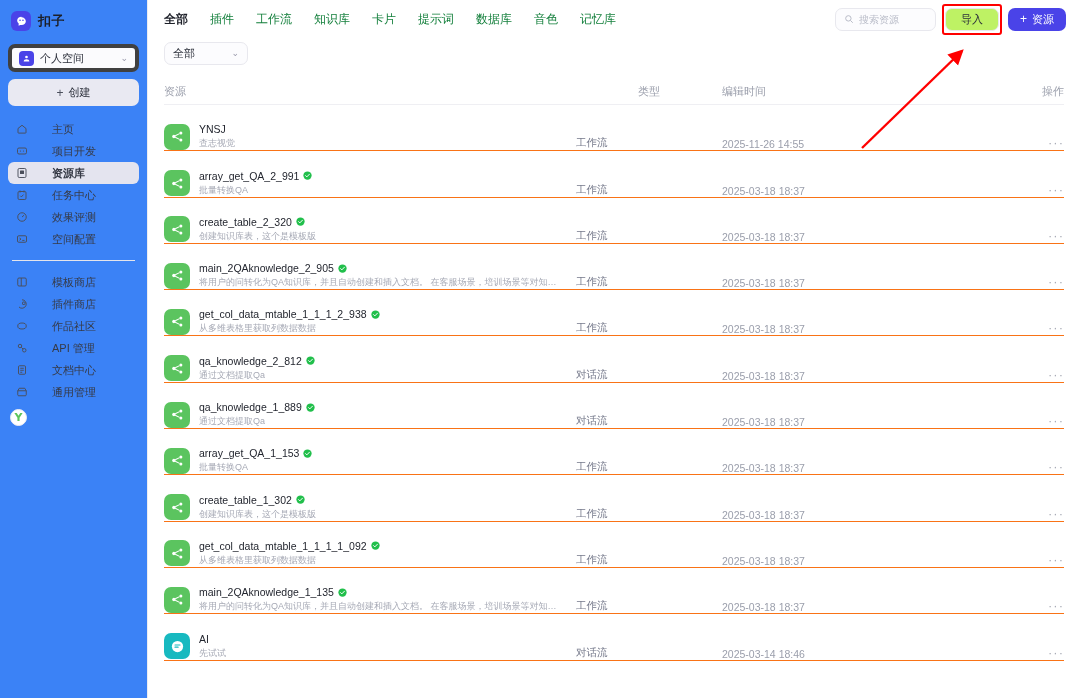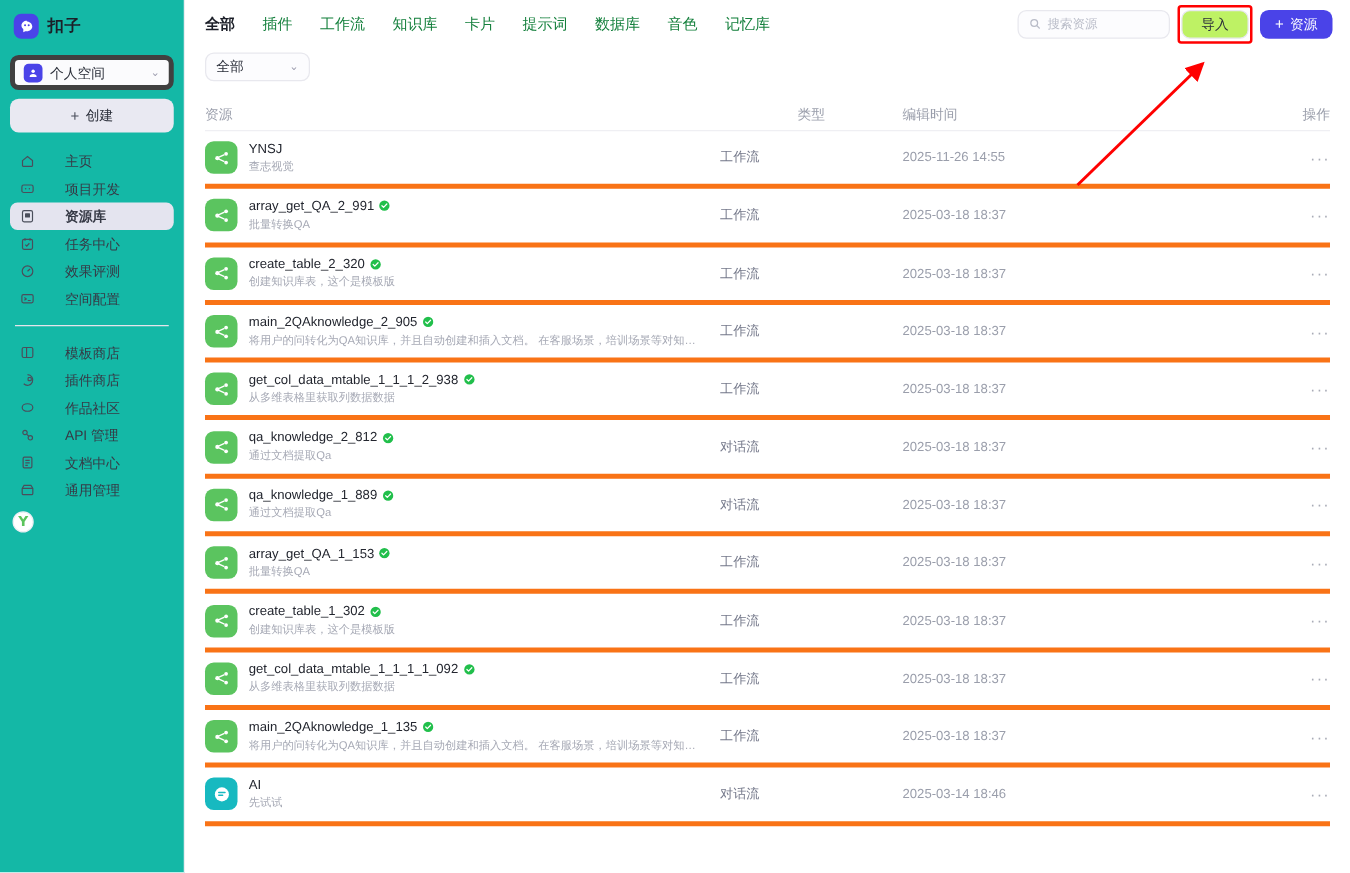--- a/index.html
+++ b/index.html
@@ -7,21 +7,21 @@
     width: 1080px; height: 698px;
     font-family: "Liberation Sans", "DejaVu Sans", sans-serif;
     background: #ffffff;
     overflow: hidden;
   }
   .app { display: flex; width: 1080px; height: 698px; position: relative; }
 
   
   .sidebar {
     width: 148px; height: 698px;
-    background: #14b8a6;
+    background: #3b82f6;
     border-right: 1px solid #ececf1;
     display: flex; flex-direction: column;
     position: relative;
     flex: none;
   }
   .brand { display: flex; align-items: center; gap: 7px; padding: 11px 0 10px 11px; }
   .brand-logo {
     width: 20px; height: 20px; border-radius: 6px;
     background: #4a43e8;
     display: flex; align-items: center; justify-content: center;
@@ -79,21 +79,21 @@
   }
   .tabs { display: flex; align-items: center; gap: 0px; }
   .tab {
     font-size: 12px; color: #15803d; padding: 0 11px; cursor: pointer; white-space: nowrap;
   }
   .tab:first-child { padding-left: 0; }
   .tab.active { color: #1c1f28; font-weight: 600; }
 
   .topbar-right { margin-left: auto; display: flex; align-items: center; gap: 9px; }
   .search-box {
-    width: 122px; height: 23px; border: 1px solid #e8e8ee; border-radius: 7px;
+    width: 101px; height: 23px; border: 1px solid #e8e8ee; border-radius: 7px;
     background: #fcfcfe; display: flex; align-items: center; gap: 5px; padding: 0 8px;
   }
   .search-box svg { flex: none; }
   .search-inp {
     border: none; outline: none; background: transparent;
     font-size: 10px; color: #33374a; width: 100%;
     font-family: "Liberation Sans", sans-serif;
   }
   .search-inp::placeholder { color: #b9bcc8; }
   .import-btn {
@@ -127,22 +127,22 @@
     display: flex; align-items: center; height: 26px;
     border-bottom: 1px solid #efeff3;
     font-size: 11px; color: #9a9eab;
   }
   .col-res { flex: 1; min-width: 0; }
   .col-type { width: 146px; flex: none; text-align: center; }
   .col-time { width: 300px; flex: none; }
   .col-act { width: 42px; flex: none; text-align: right; }
 
   .trow {
-    display: flex; align-items: center; height: 46.3px;
-    border-bottom: 4px solid #f97316;
+    display: flex; align-items: flex-end; height: 46.3px;
+    border-bottom: 1px solid #f97316;
     cursor: pointer;
   }
   .res-cell { display: flex; align-items: center; gap: 9px; flex: 1; min-width: 0; }
   .res-ico {
     width: 26px; height: 26px; border-radius: 7px; flex: none;
     display: flex; align-items: center; justify-content: center;
   }
   .res-text { min-width: 0; }
   .res-title-line { display: flex; align-items: center; gap: 4px; }
   .res-title { font-size: 10.5px; color: #23262f; white-space: nowrap; }

